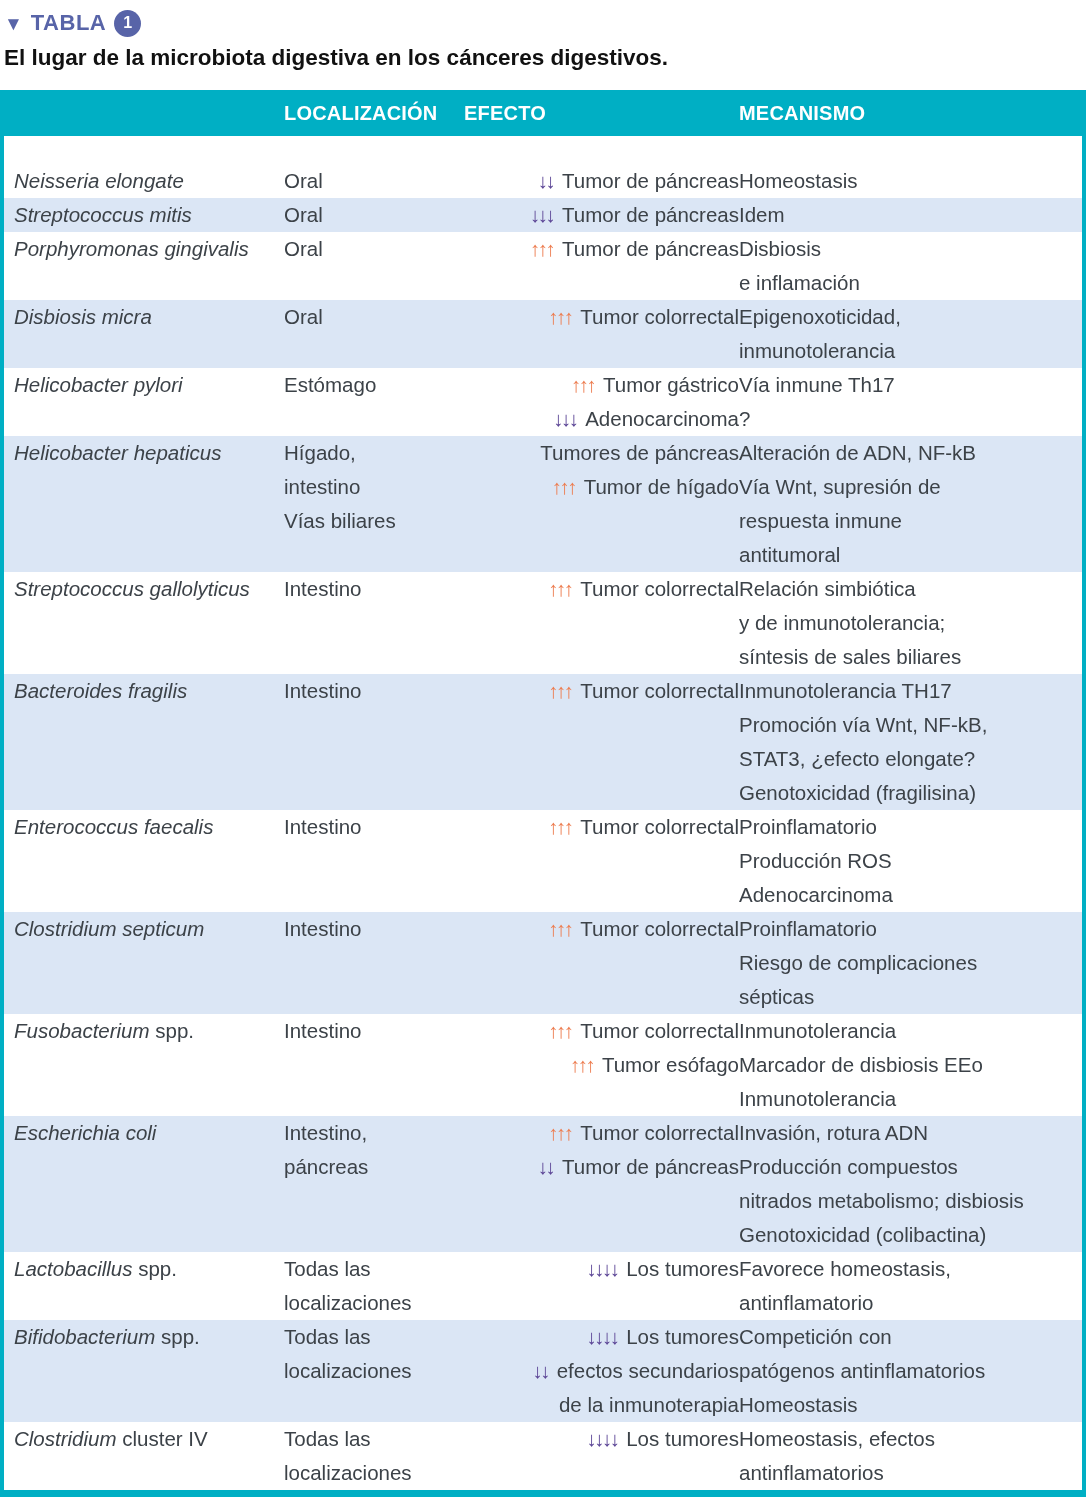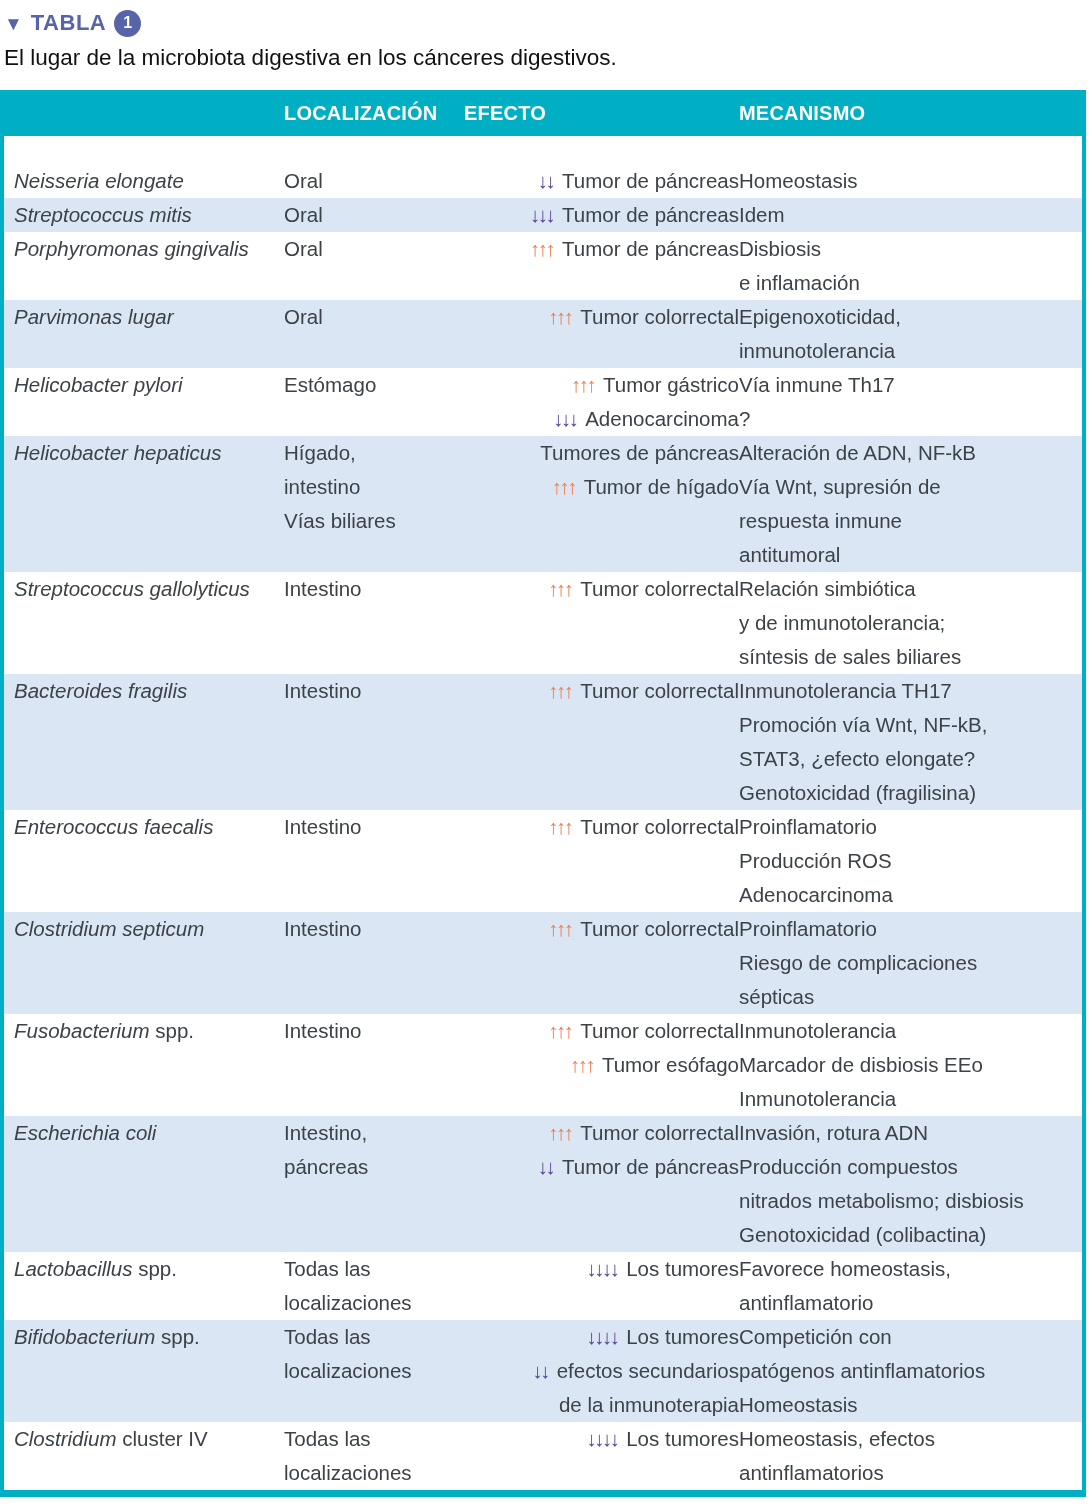--- a/index.html
+++ b/index.html
@@ -35,21 +35,21 @@
     color:var(--label-blue);
     font-weight:bold;font-size:22px;letter-spacing:0.5px;
   }
   .fig-badge{
     width:27px;height:27px;border-radius:50%;
     background:var(--label-blue);color:#fff;
     font-weight:bold;font-size:16px;
     display:inline-flex;align-items:center;justify-content:center;
   }
   .fig-title{
-    font-weight:normal;color:var(--title-black);
+    font-weight:bold;color:var(--title-black);
     font-size:22.5px;line-height:1.2;
     padding:6px 0 0 4px;
     height:52px;
   }
 
   
   table.tbl{
     width:1000px;
     border-collapse:collapse;
     table-layout:fixed;
@@ -145,21 +145,21 @@
           </td>
     <td class="c-efe">
             <div class="efe-line"><span class="arr up">↑↑↑</span><span>Tumor de páncreas</span></div>
           </td>
     <td class="c-mec">
             <span class="mec-line">Disbiosis</span>
             <span class="mec-line">e inflamación</span>
           </td>
   </tr>
         <tr class="zebra">
-    <td class="c-name"><span class="it">Parvimonas lugar</span></td>
+    <td class="c-name"><span class="it">Disbiosis micra</span></td>
     <td class="c-loc">
             <span class="loc-line">Oral</span>
           </td>
     <td class="c-efe">
             <div class="efe-line"><span class="arr up">↑↑↑</span><span>Tumor colorrectal</span></div>
           </td>
     <td class="c-mec">
             <span class="mec-line">Epigenoxoticidad,</span>
             <span class="mec-line">inmunotolerancia</span>
           </td>

